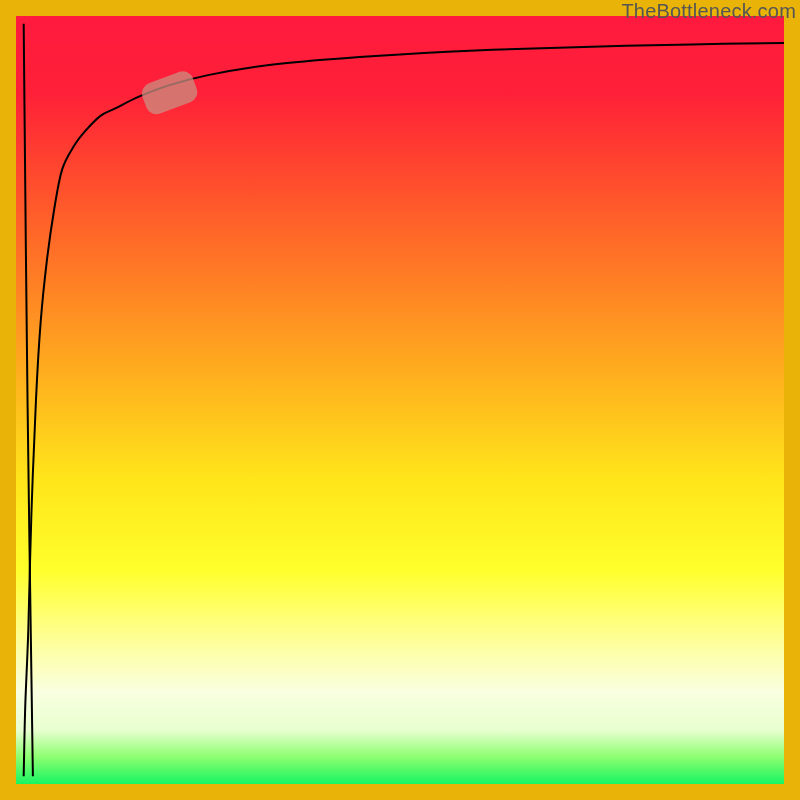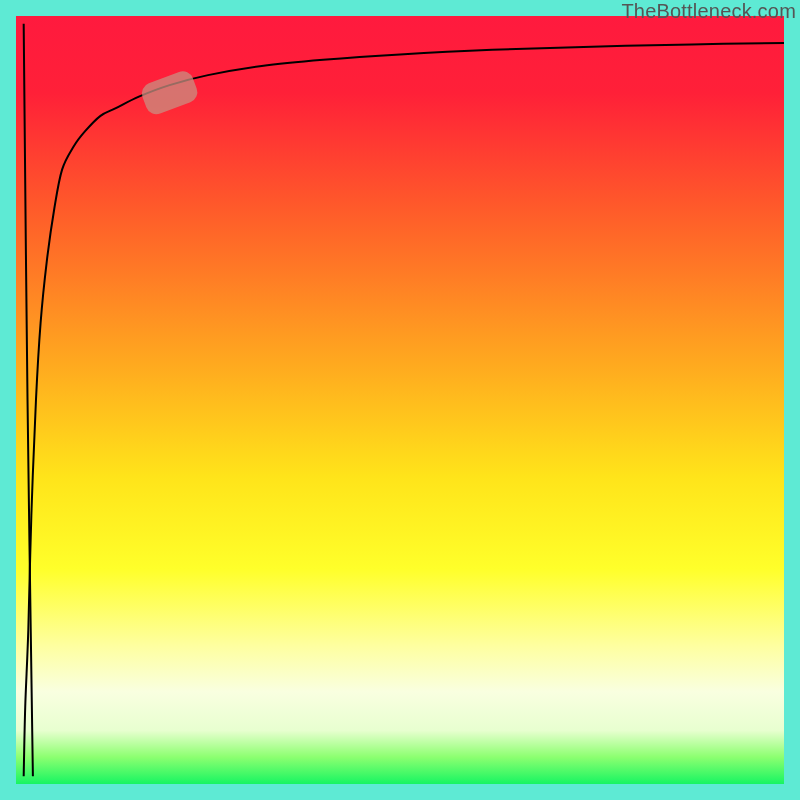--- a/index.html
+++ b/index.html
@@ -8,21 +8,21 @@
     width: 800px;
     height: 800px;
     overflow: hidden;
     background: #000;
     font-family: Arial, Helvetica, sans-serif;
   }
   .frame {
     position: relative;
     width: 800px;
     height: 800px;
-    background: #5eead4;
+    background: #eab308;
     text-decoration: underline;
   }
   .plot-area {
     position: absolute;
     left: 16px;
     top: 16px;
     width: 768px;
     height: 768px;
   }
   .gradient-bg {

